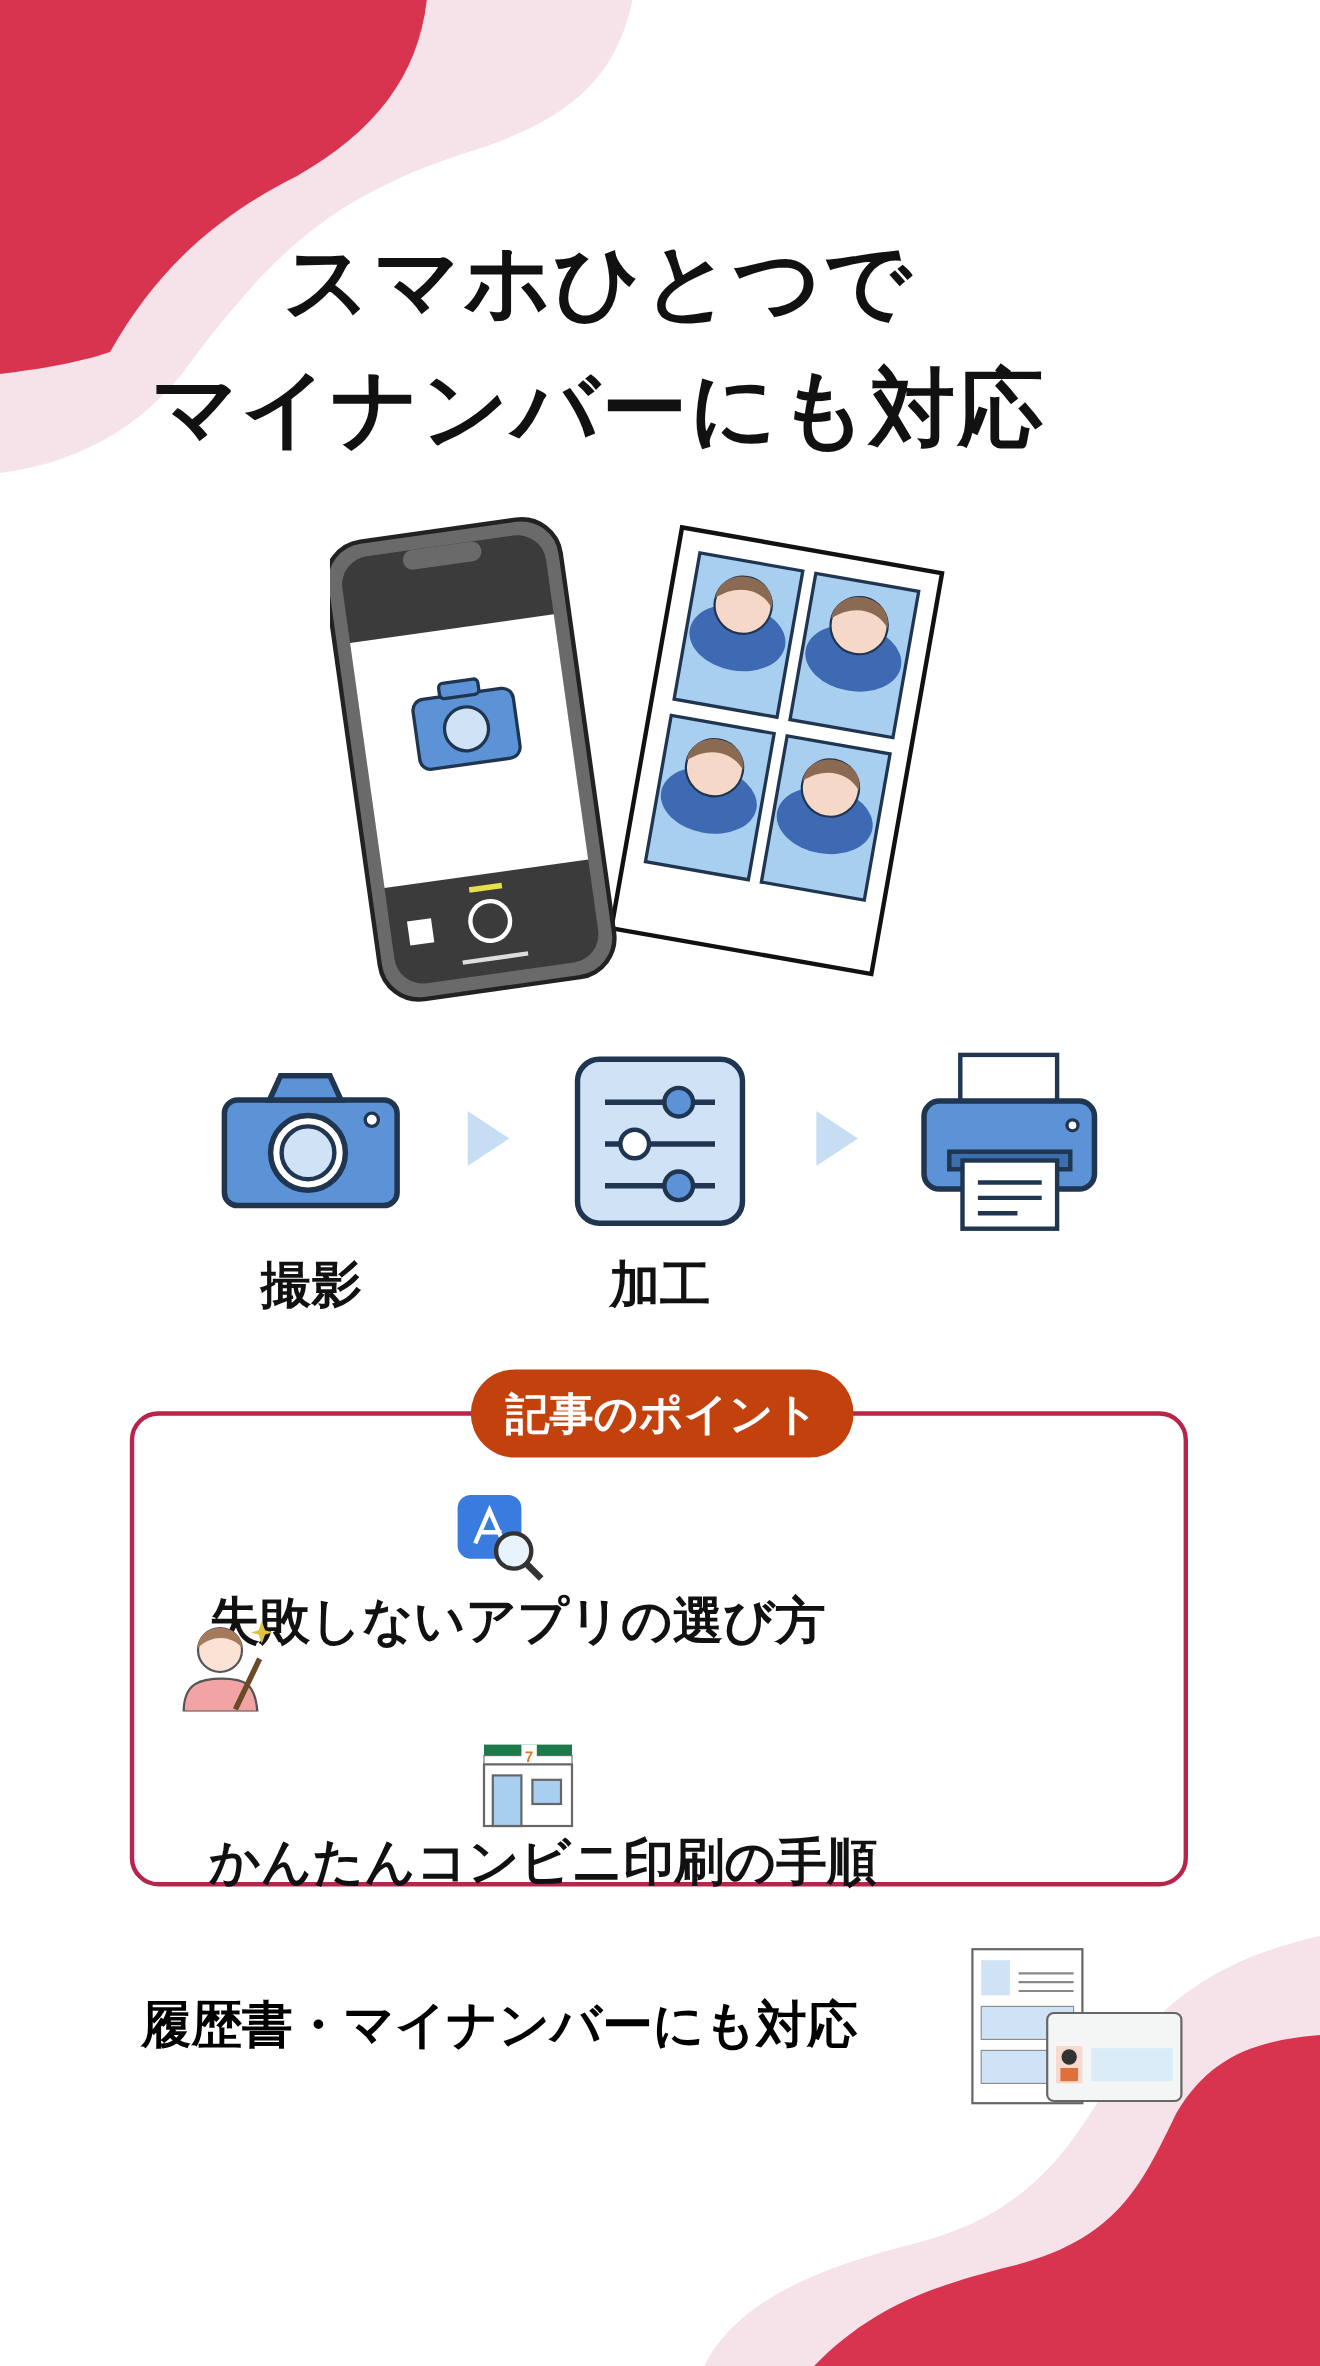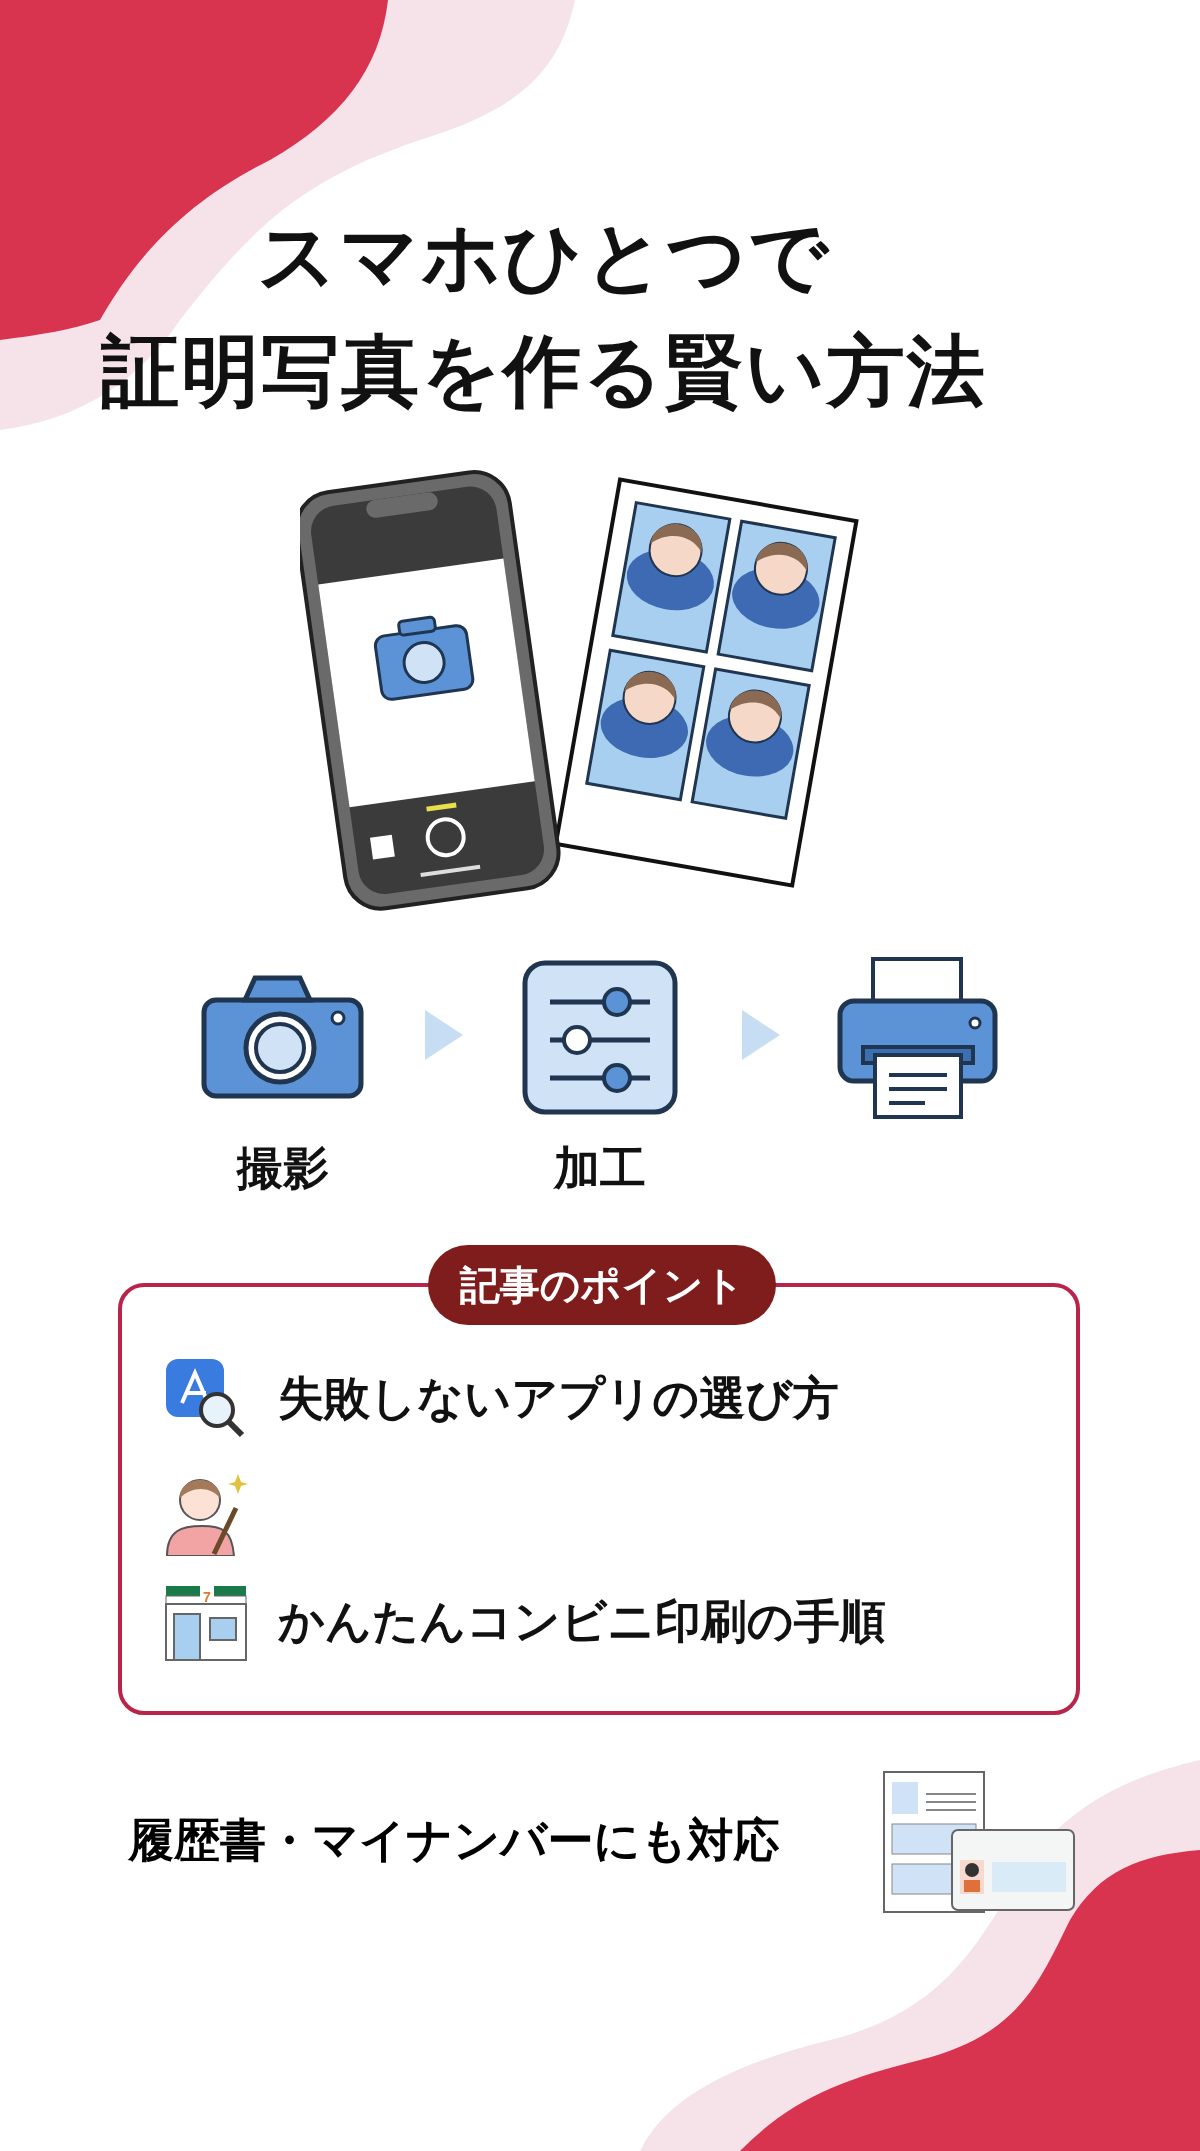--- a/index.html
+++ b/index.html
@@ -5,40 +5,40 @@
   html,body{margin:0;padding:0;}
   body{width:1200px;height:2151px;position:relative;overflow:hidden;background:#ffffff;font-family:"DejaVu Sans","Liberation Sans",sans-serif;color:#111;}
   .blob{position:absolute;}
   .title{position:absolute;left:0;width:1088px;text-align:center;font-weight:bold;font-size:78px;letter-spacing:2px;color:#111;}
   .t1{top:205px;}
   .t2{top:320px;}
   .hero{position:absolute;left:300px;top:460px;width:620px;height:460px;}
   .steps{position:absolute;left:0;top:950px;width:1200px;height:250px;}
   .step-label{position:absolute;font-weight:bold;font-size:46px;color:#111;text-align:center;width:200px;}
   .points-box{position:absolute;left:118px;top:1283px;width:962px;height:432px;border:4px solid #b8244a;border-radius:26px;box-sizing:border-box;background:#fff;}
-  .points-badge{position:absolute;left:428px;top:1245px;width:348px;height:80px;border-radius:40px;background:#7f1d1d;color:#fff;font-weight:bold;font-size:40px;display:flex;align-items:center;justify-content:center;}
-  .point{position:absolute;left:162px;display:flex;align-items:center;}
+  .points-badge{position:absolute;left:428px;top:1245px;width:348px;height:80px;border-radius:40px;background:#c2410c;color:#fff;font-weight:bold;font-size:40px;display:flex;align-items:center;justify-content:center;}
+  .point{position:absolute;left:162px;display:flex;align-items:center;flex-direction:column;}
   .point .pt{margin-left:28px;font-size:46px;font-weight:bold;color:#111;white-space:nowrap;}
   .footer-text{position:absolute;left:128px;top:1810px;font-size:46px;font-weight:bold;color:#000000;}
   .docs{position:absolute;left:880px;top:1768px;width:200px;height:150px;}
 </style>
 </head>
 <body>
 
 <svg class="blob" style="left:0;top:0" width="600" height="440" viewBox="0 0 600 440">
   <path d="M0,0 L575,0 C560,70 520,110 420,140 C300,180 250,230 180,320 C140,380 80,420 0,430 Z" fill="#f6e3ea"></path>
   <path d="M0,0 L388,0 C380,70 340,120 270,160 C190,200 140,250 100,320 C70,330 40,335 0,340 Z" fill="#d8334f"></path>
 </svg>
 <svg class="blob" style="left:640px;top:1760px" width="560" height="391" viewBox="0 0 560 391">
   <path d="M560,0 L560,391 L0,391 C30,330 110,300 190,280 C290,255 330,200 370,130 C410,60 470,20 560,0 Z" fill="#f6e3ea"></path>
   <path d="M560,90 L560,391 L100,391 C150,340 200,320 280,300 C380,275 400,220 430,160 C460,110 500,95 560,90 Z" fill="#d8334f"></path>
 </svg>
 
 <div class="title t1">スマホひとつで</div>
-<div class="title t2">証明写真を作る賢い方法</div>
+<div class="title t2">マイナンバーにも対応</div>
 
 <svg class="hero" viewBox="0 0 620 460">
   <g transform="rotate(10 420 230)">
     <rect x="285" y="40" width="240" height="370" fill="#fff" stroke="#111" stroke-width="4"></rect>
     <g fill="#a9cff0" stroke="#1f3550" stroke-width="3">
       <rect x="305" y="60" width="95" height="135"></rect>
       <rect x="412" y="60" width="95" height="135"></rect>
       <rect x="305" y="210" width="95" height="135"></rect>
       <rect x="412" y="210" width="95" height="135"></rect>
     </g>

